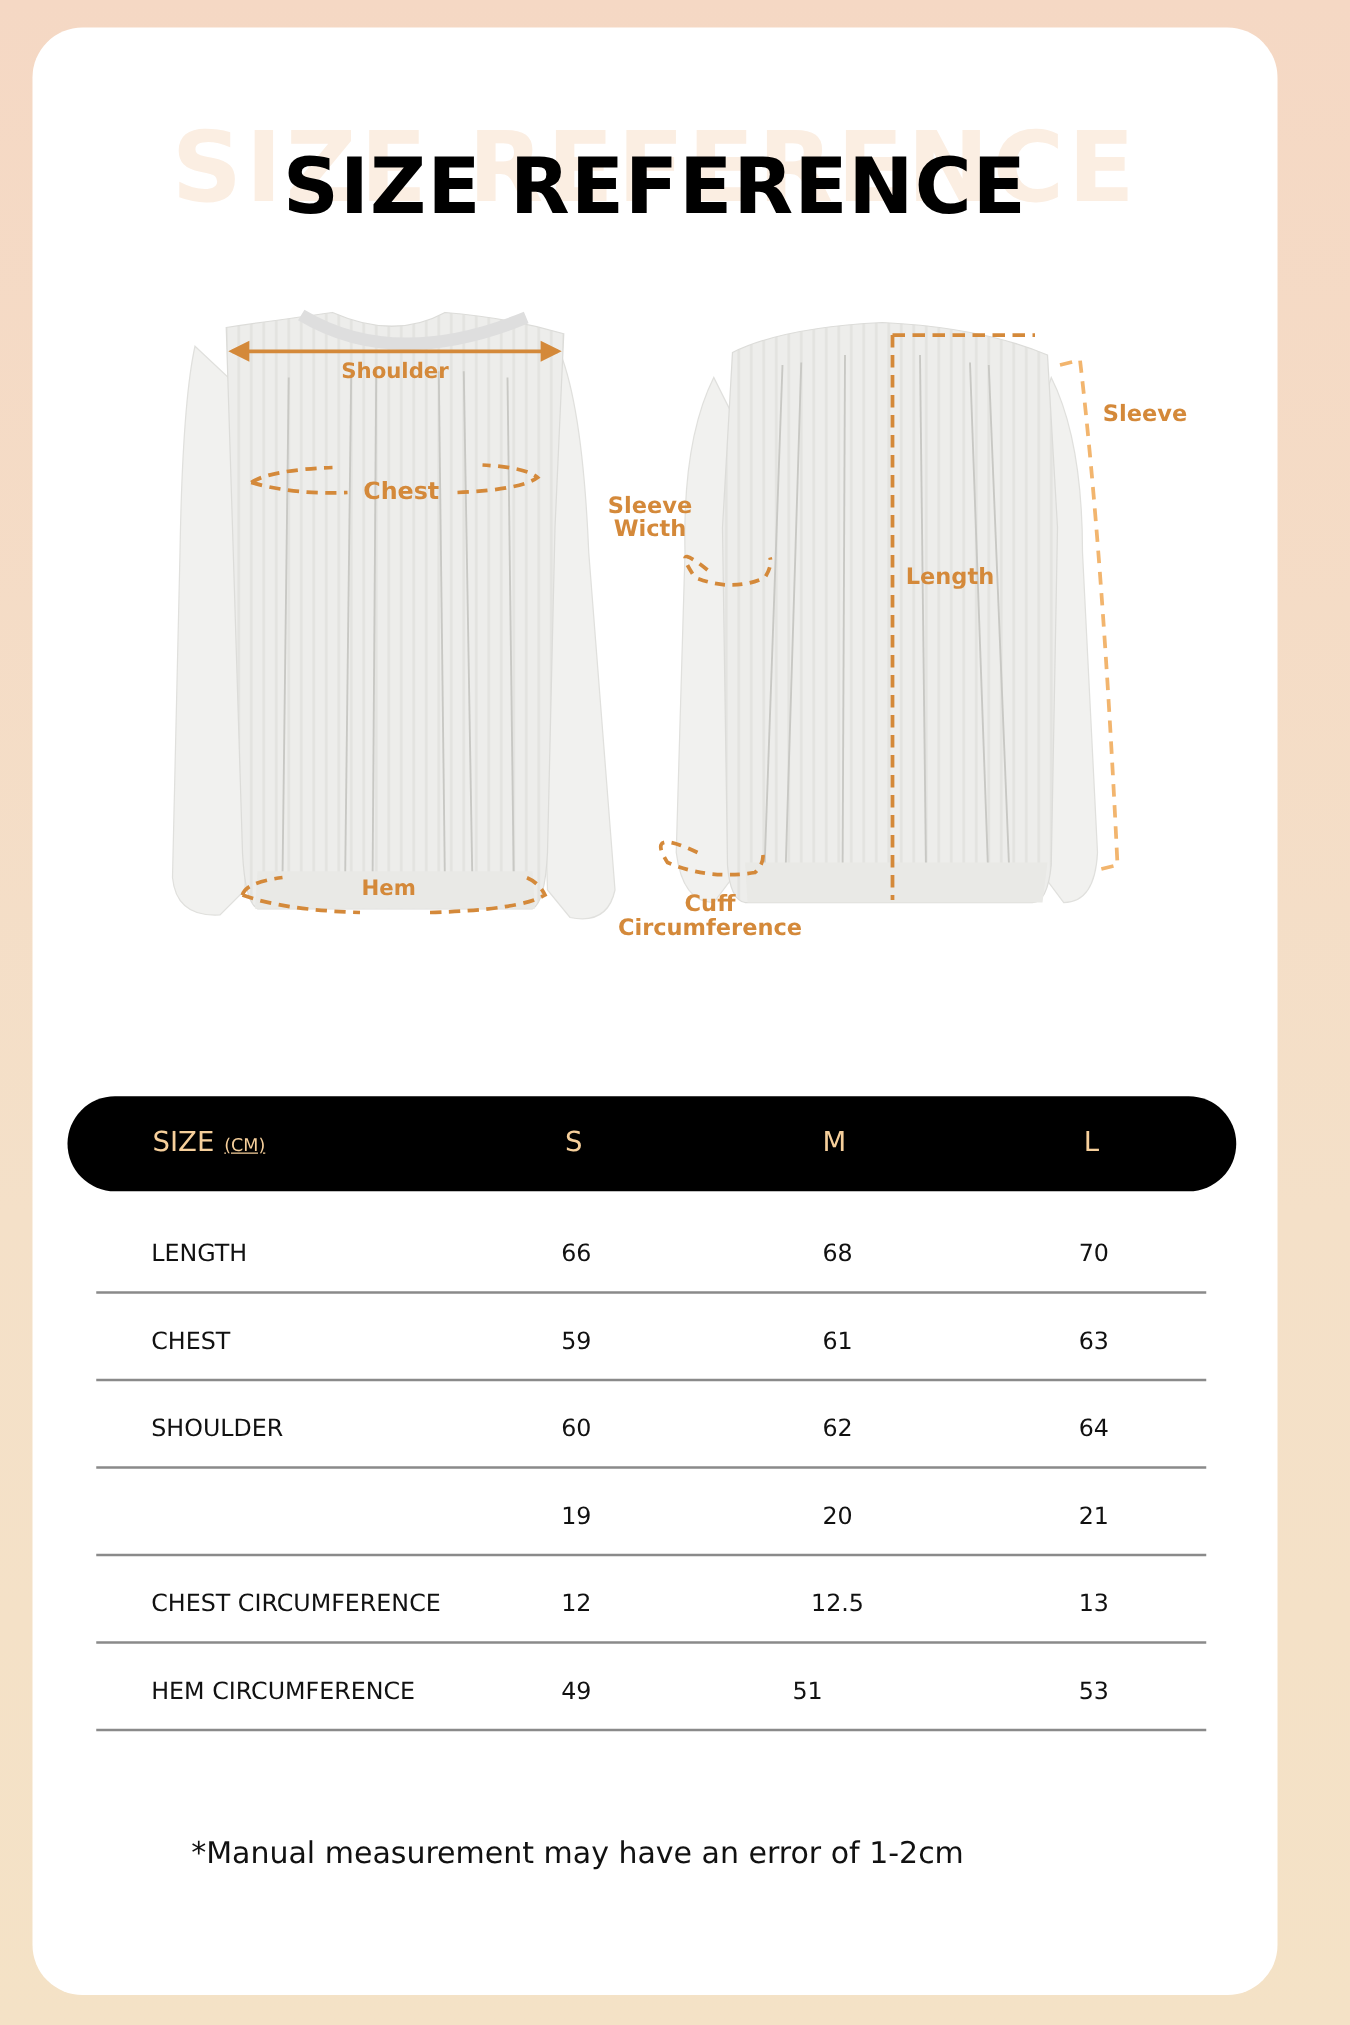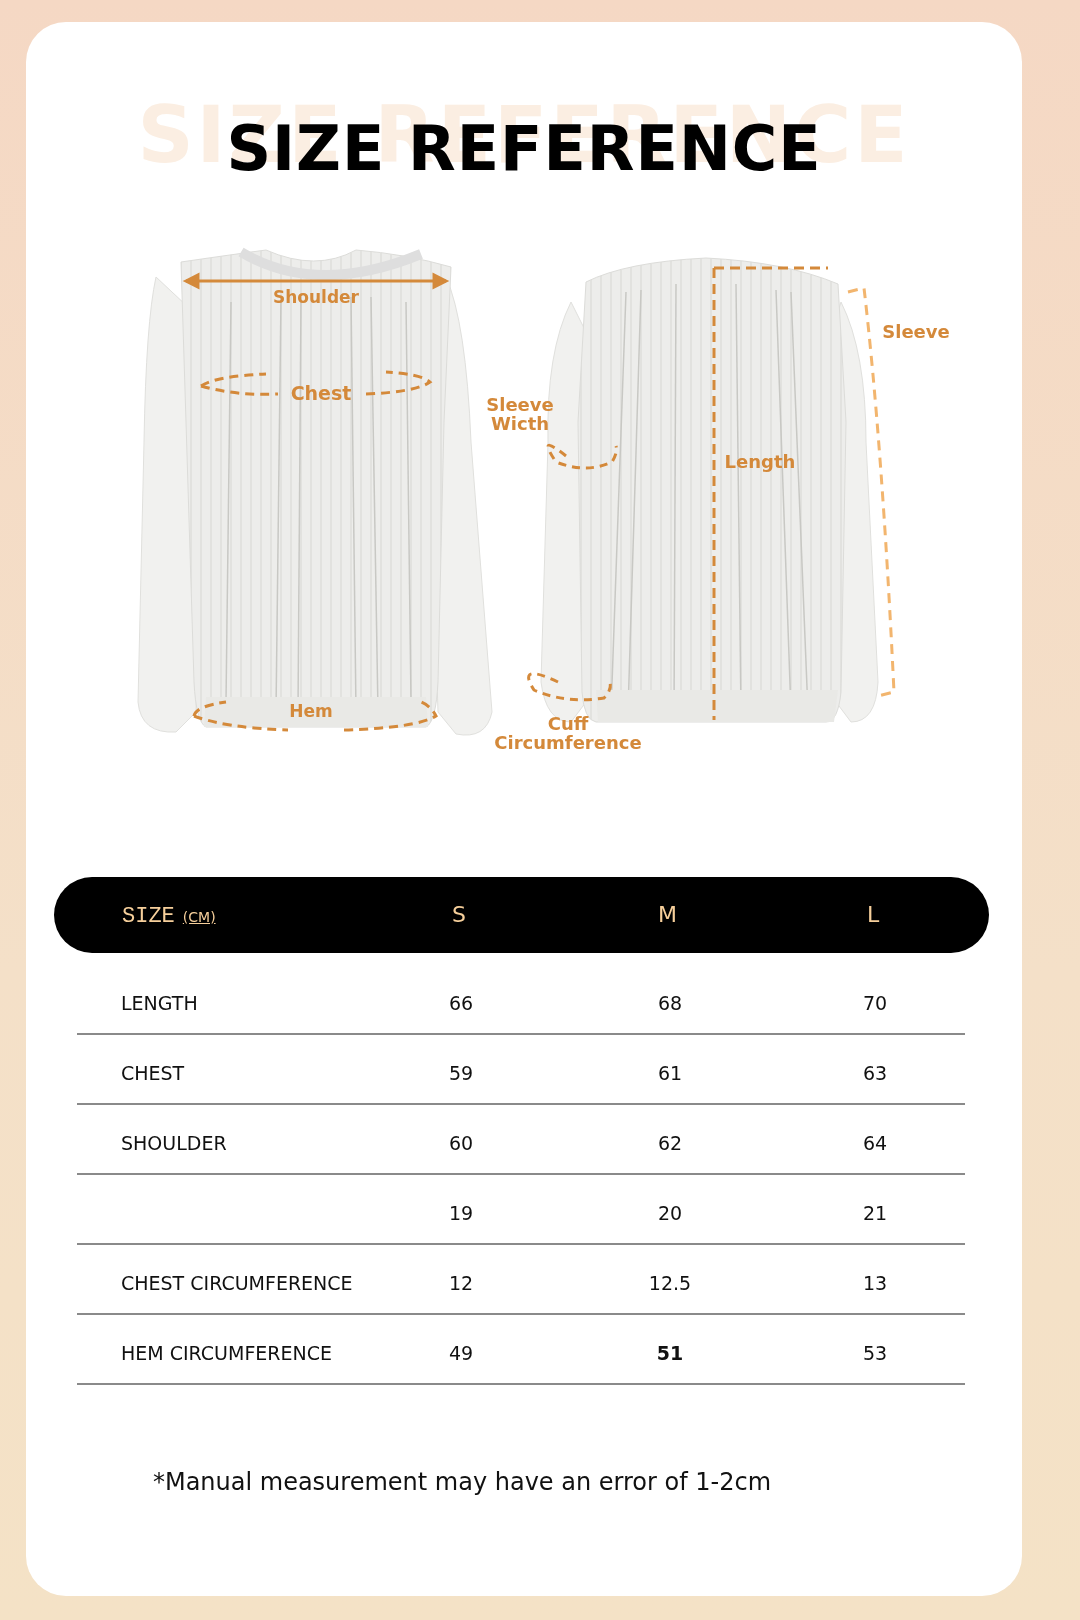--- a/index.html
+++ b/index.html
@@ -132,21 +132,21 @@
 
     <div class="anno" style="left:850px; top:300px; width:80px;">Sleeve</div>
     <div class="anno" style="left:450px; top:373px; width:88px;">Sleeve</div>
     <div class="anno" style="left:450px; top:392px; width:88px;">Wicth</div>
     <div class="anno" style="left:694px; top:430px; width:80px;">Length</div>
     <div class="anno" style="left:480px; top:692px; width:124px;">Cuff</div>
     <div class="anno" style="left:452px; top:711px; width:180px;">Circumference</div>
   </div>
 
   <div class="header">
-    <span style="left:68px;"><span style="position:static;font-family:Liberation Mono, monospace;">SIZE</span><span class="unit" style="position:static;text-decoration:underline;">(CM)</span></span>
+    <span style="left:68px;"><span style="position:static;">SIZE</span><span class="unit" style="position:static;text-decoration:underline;">(CM)</span></span>
     <span style="left:398px;">S</span>
     <span style="left:604px;">M</span>
     <span style="left:813px;">L</span>
   </div>
 
   <div class="rows">
     <div class="row">
       <span class="lbl">LENGTH</span>
       <span class="v" style="left:354px;">66</span>
       <span class="v" style="left:563px;">68</span>
@@ -171,19 +171,19 @@
     </div>
     <div class="row">
       <span class="lbl">CHEST CIRCUMFERENCE</span>
       <span class="v" style="left:354px;">12</span>
       <span class="v" style="left:563px;">12.5</span>
       <span class="v" style="left:768px;">13</span>
     </div>
     <div class="row">
       <span class="lbl">HEM CIRCUMFERENCE</span>
       <span class="v" style="left:354px;">49</span>
-      <span class="v" style="left:563px;font-weight:bold;">51</span>
+      <span class="v" style="left:539px;">51</span>
       <span class="v" style="left:768px;">53</span>
     </div>
   </div>
 
   <div class="note">*Manual measurement may have an error of 1-2cm</div>
 </div>
 
 </body></html>

